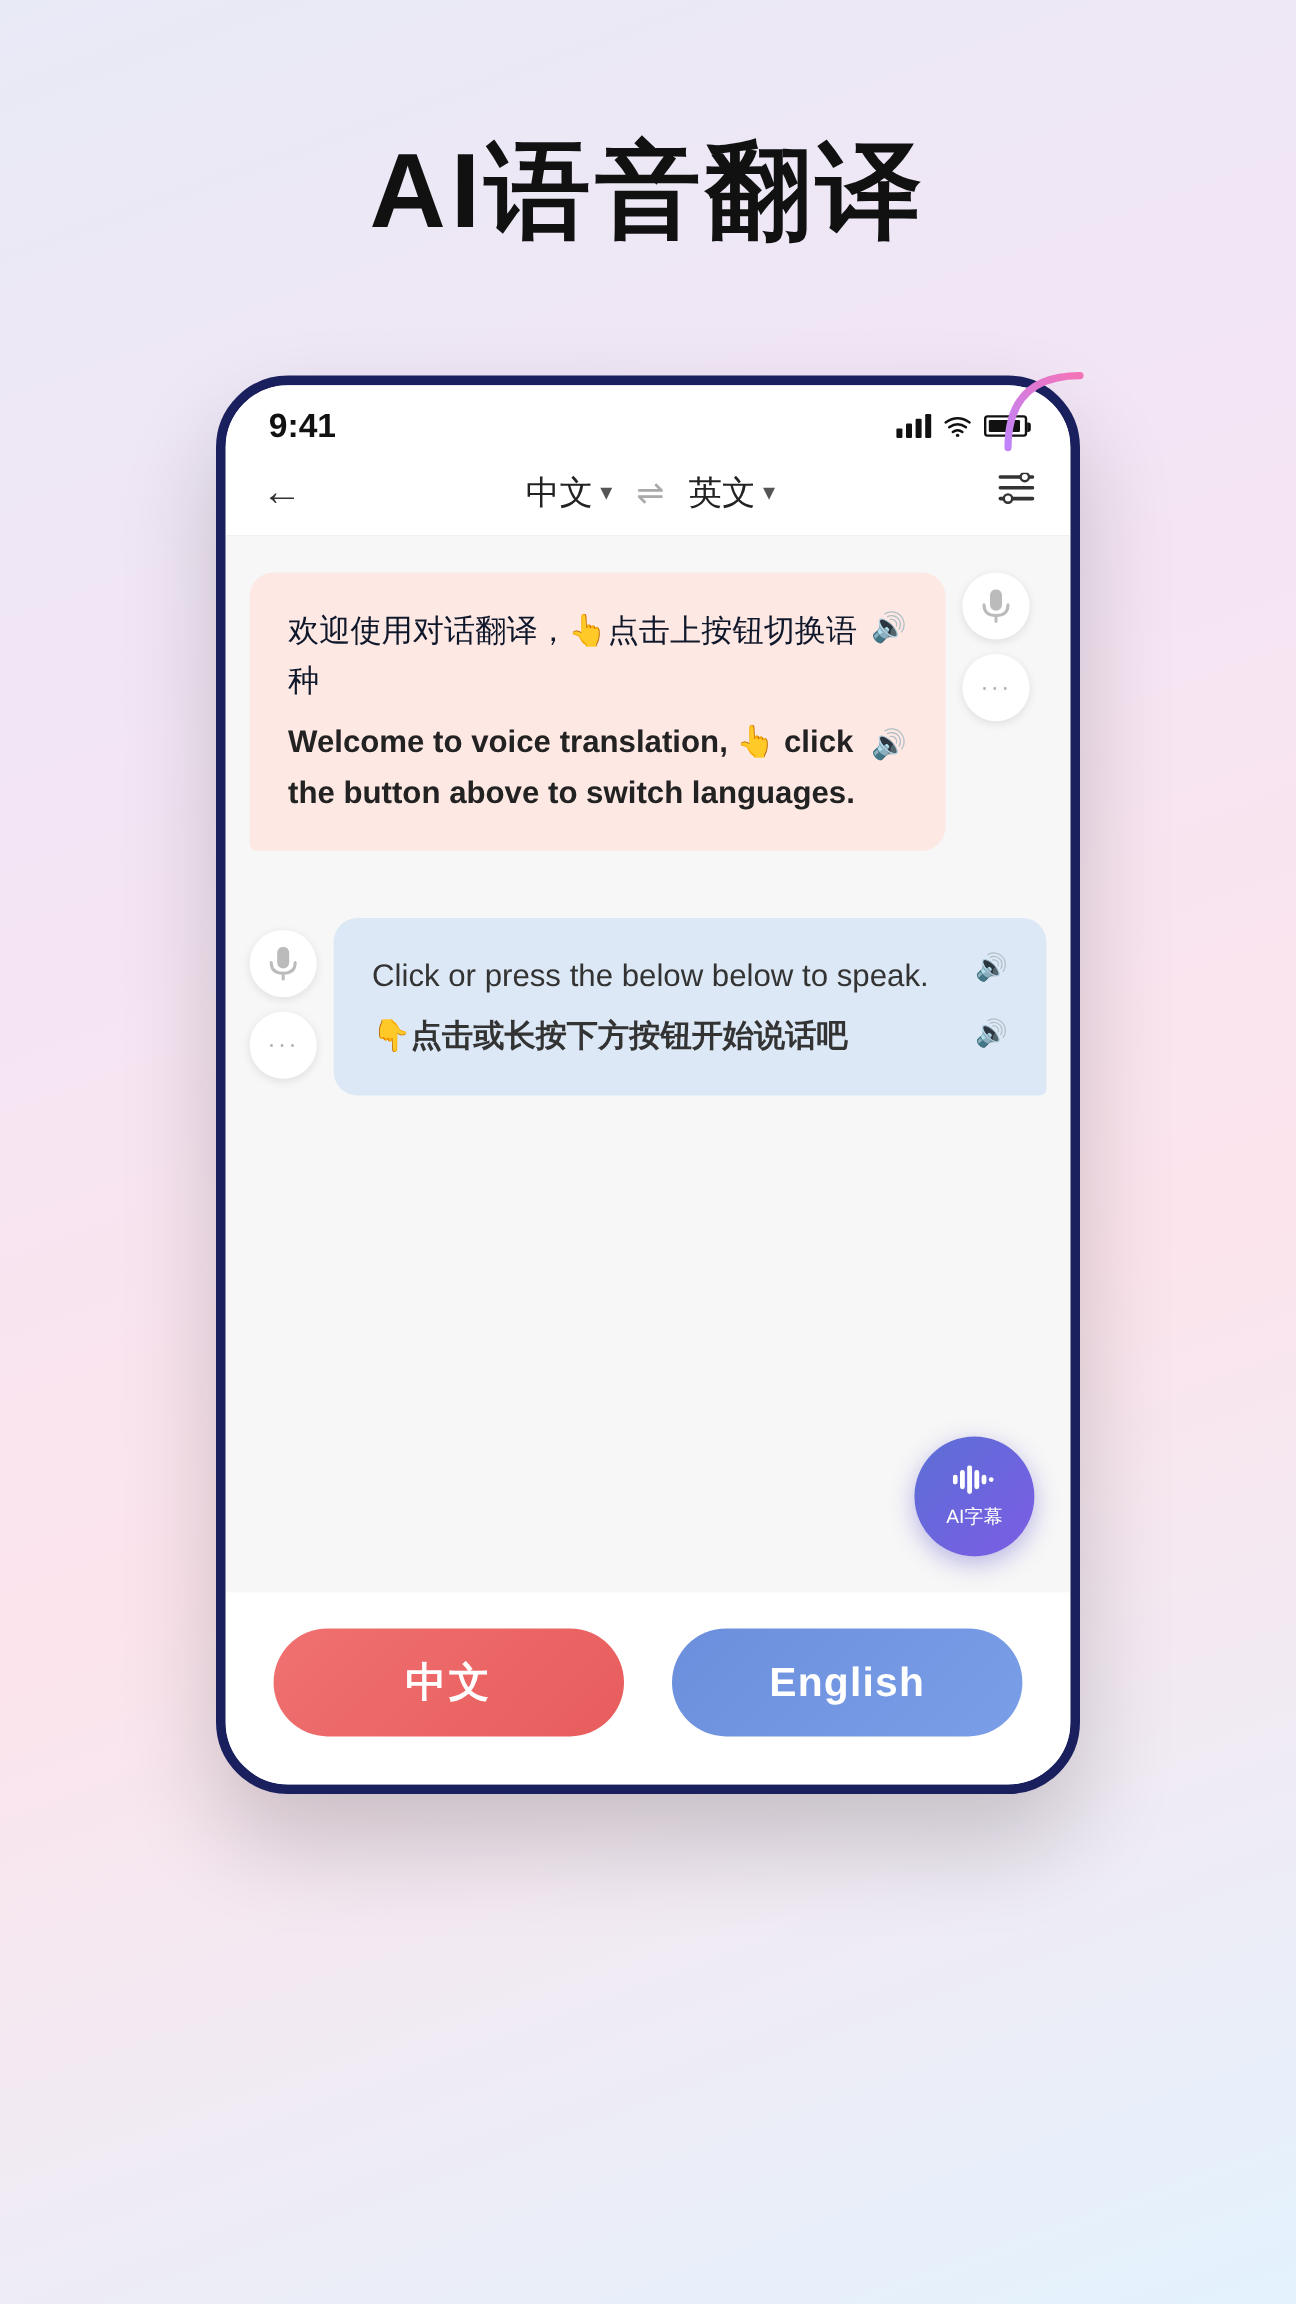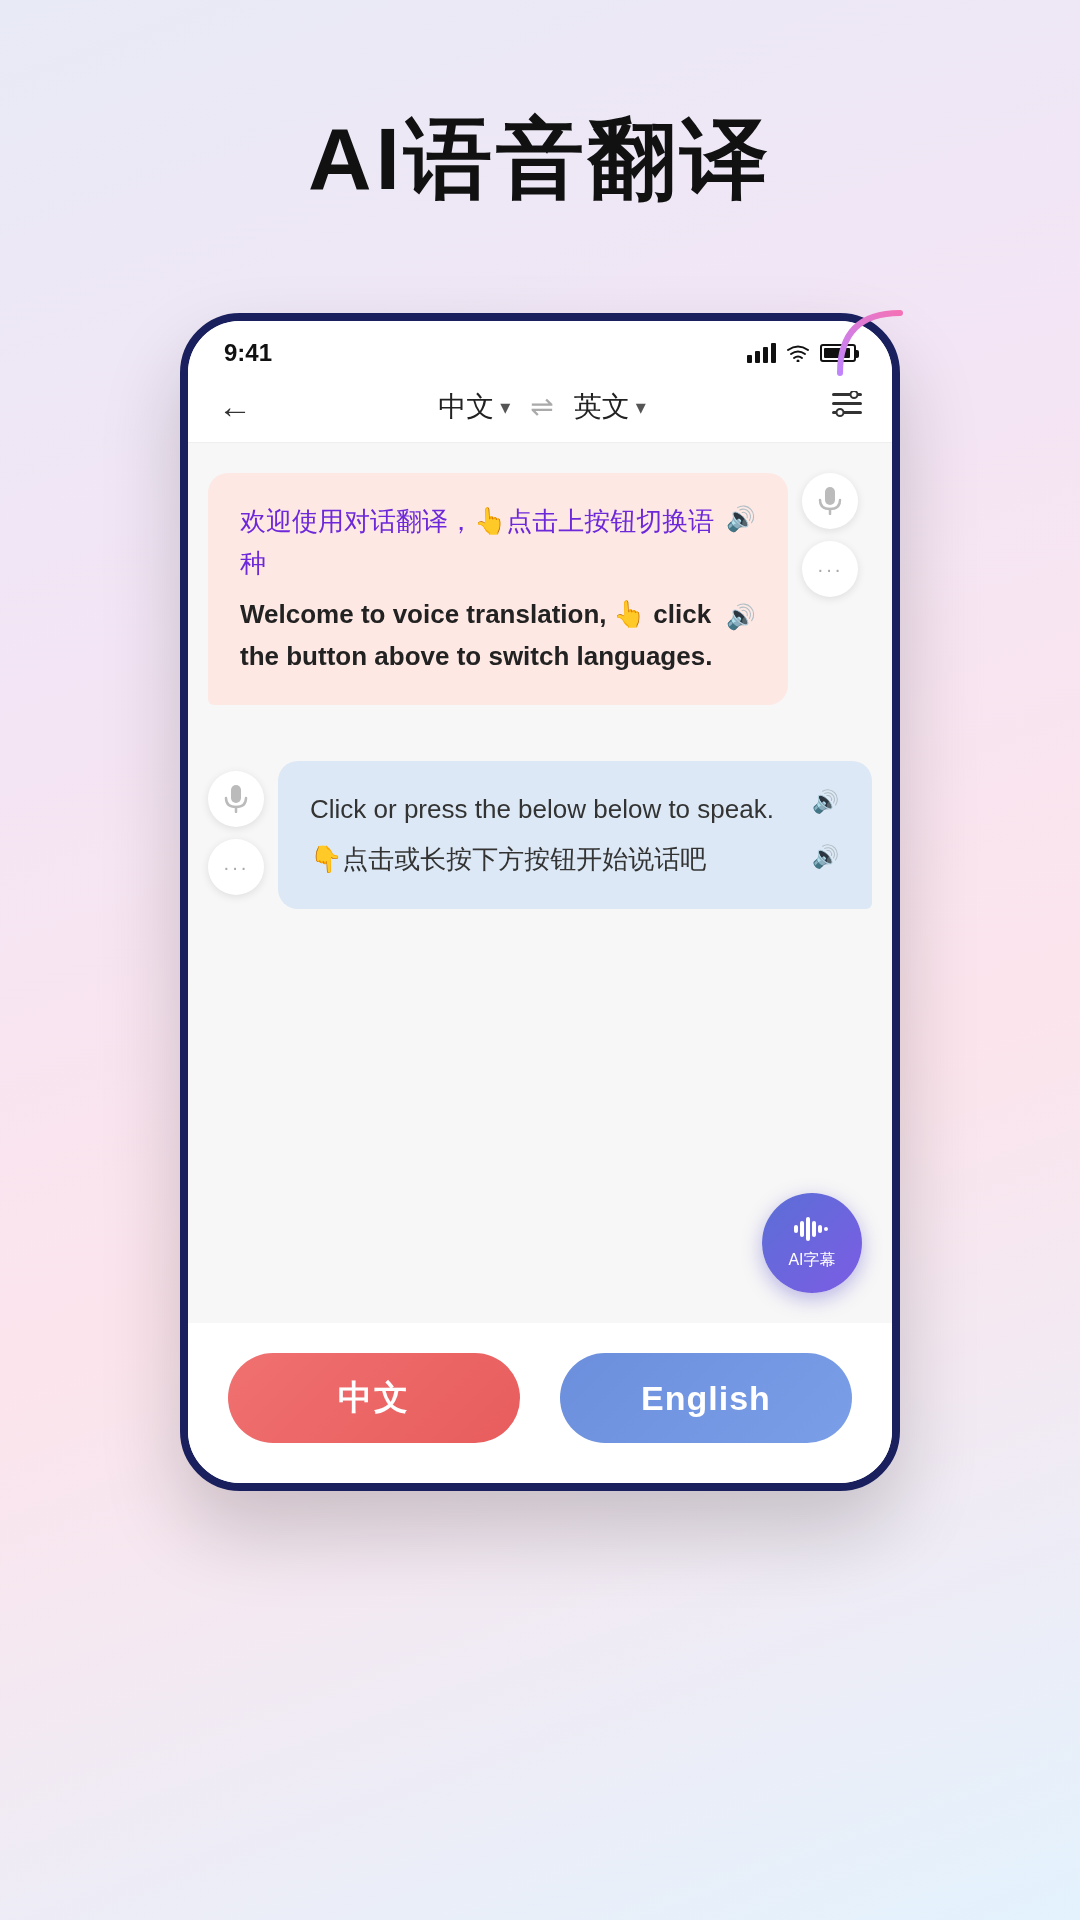--- a/index.html
+++ b/index.html
@@ -76,21 +76,21 @@
     
     .status-bar {
       display: flex;
       justify-content: space-between;
       align-items: center;
       padding: 18px 36px 10px;
       background: #fff;
     }
 
     .status-time {
-      font-size: 24px;
+      font-size: 28px;
       font-weight: 600;
       color: #111;
     }
 
     .status-icons {
       display: flex;
       align-items: center;
       gap: 10px;
     }
 
@@ -158,21 +158,21 @@
     }
 
     .bubble-left-top {
       display: flex;
       align-items: flex-start;
       margin-bottom: 10px;
     }
 
     .bubble-text-cn {
       font-size: 26px;
-      color: #6d28d9;
+      color: #0f172a;
       line-height: 1.6;
       flex: 1;
     }
 
     .sound-icon-red {
       color: #e87060;
       font-size: 24px;
       margin-left: 10px;
       margin-top: 4px;
     }
@@ -497,21 +497,21 @@
               <span style="font-size:20px; color:#aaa; letter-spacing:2px;">···</span>
             </div>
           </div>
 
           <div class="bubble-right">
             <div class="bubble-right-line1">
               <span class="bubble-text-en2">Click or press the below below to speak.</span>
               <span class="sound-icon-blue">🔊</span>
             </div>
             <div class="bubble-text-cn2">
-              <span style="flex:1;">👇点击或长按下方按钮开始说话吧</span>
+              <span style="flex:1;font-weight:bold;">👇点击或长按下方按钮开始说话吧</span>
               <span class="sound-icon-blue">🔊</span>
             </div>
           </div>
         </div>
 
         <div class="fab-ai">
           <div class="fab-ai-icon">
             <svg width="36" height="24" viewBox="0 0 36 24" fill="none">
               <rect x="0" y="8" width="4" height="8" rx="2" fill="white"></rect>
               <rect x="6" y="4" width="4" height="16" rx="2" fill="white"></rect>

